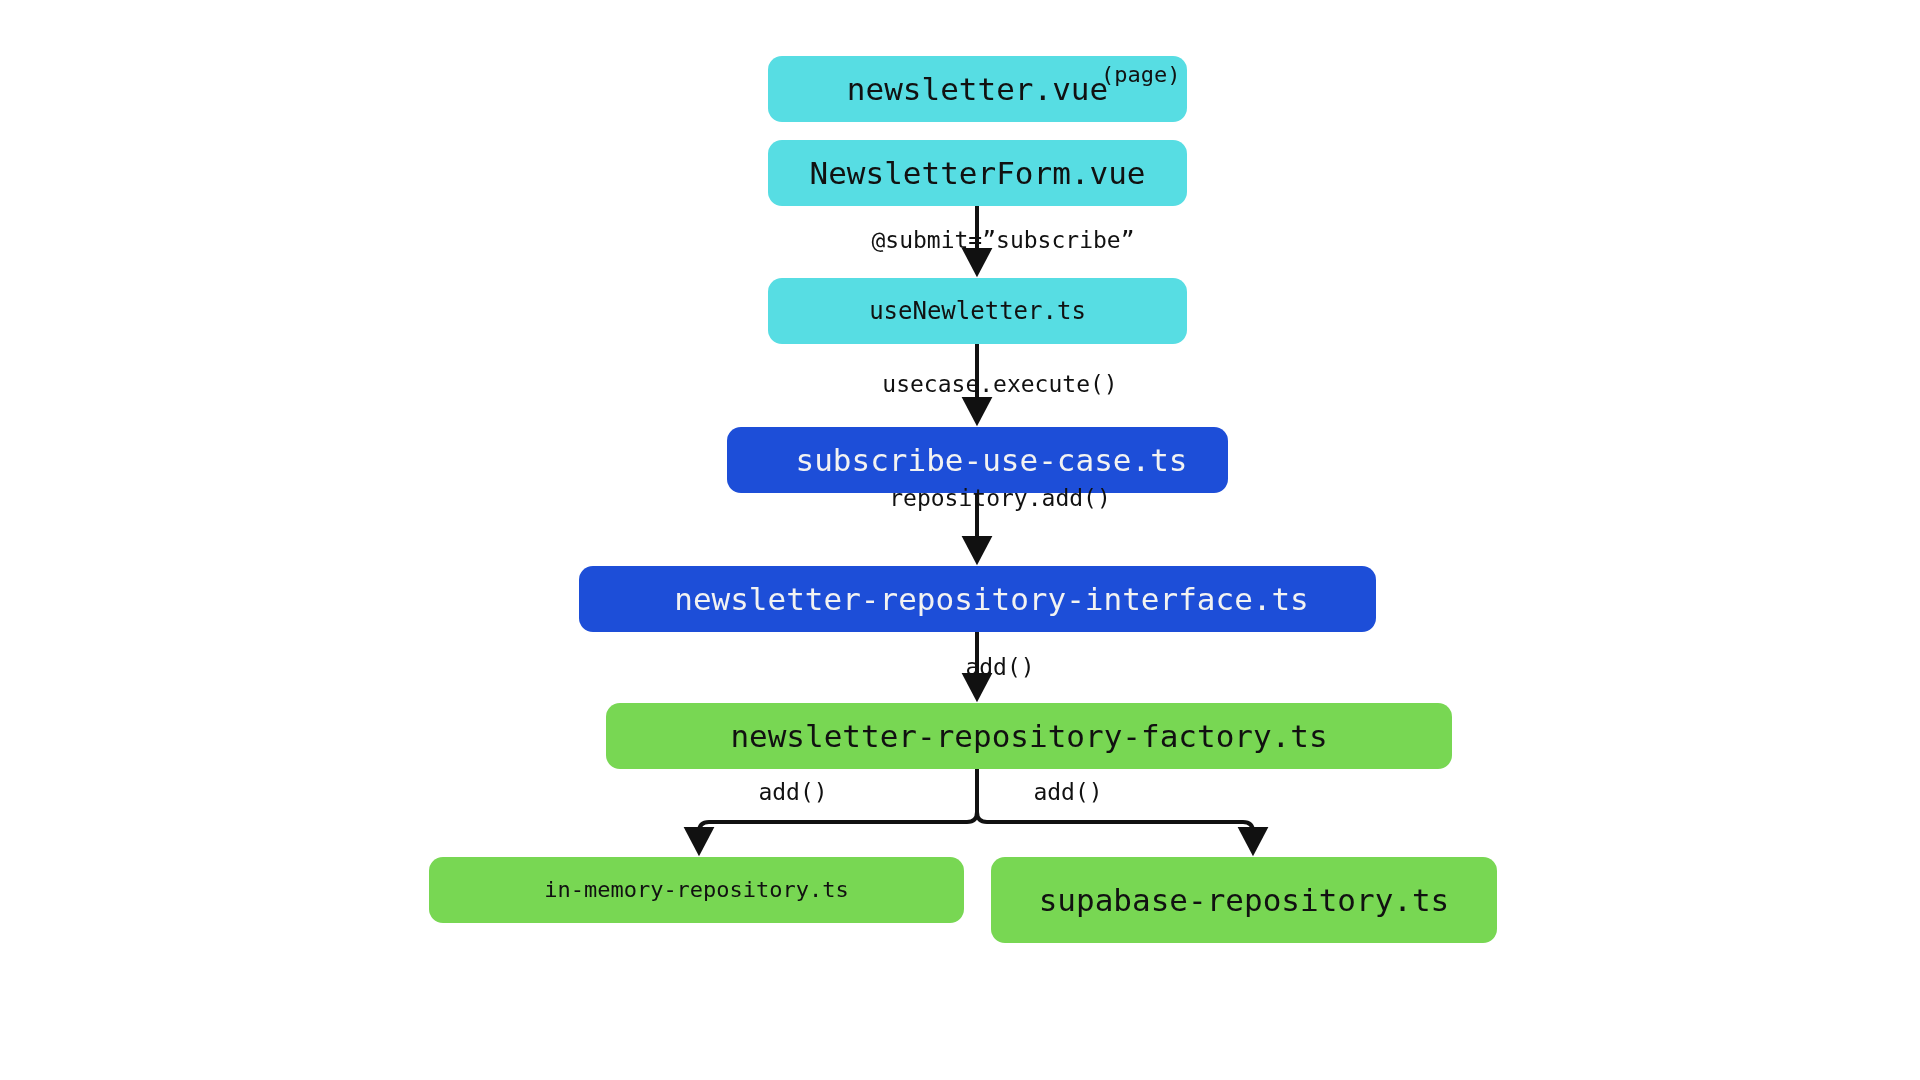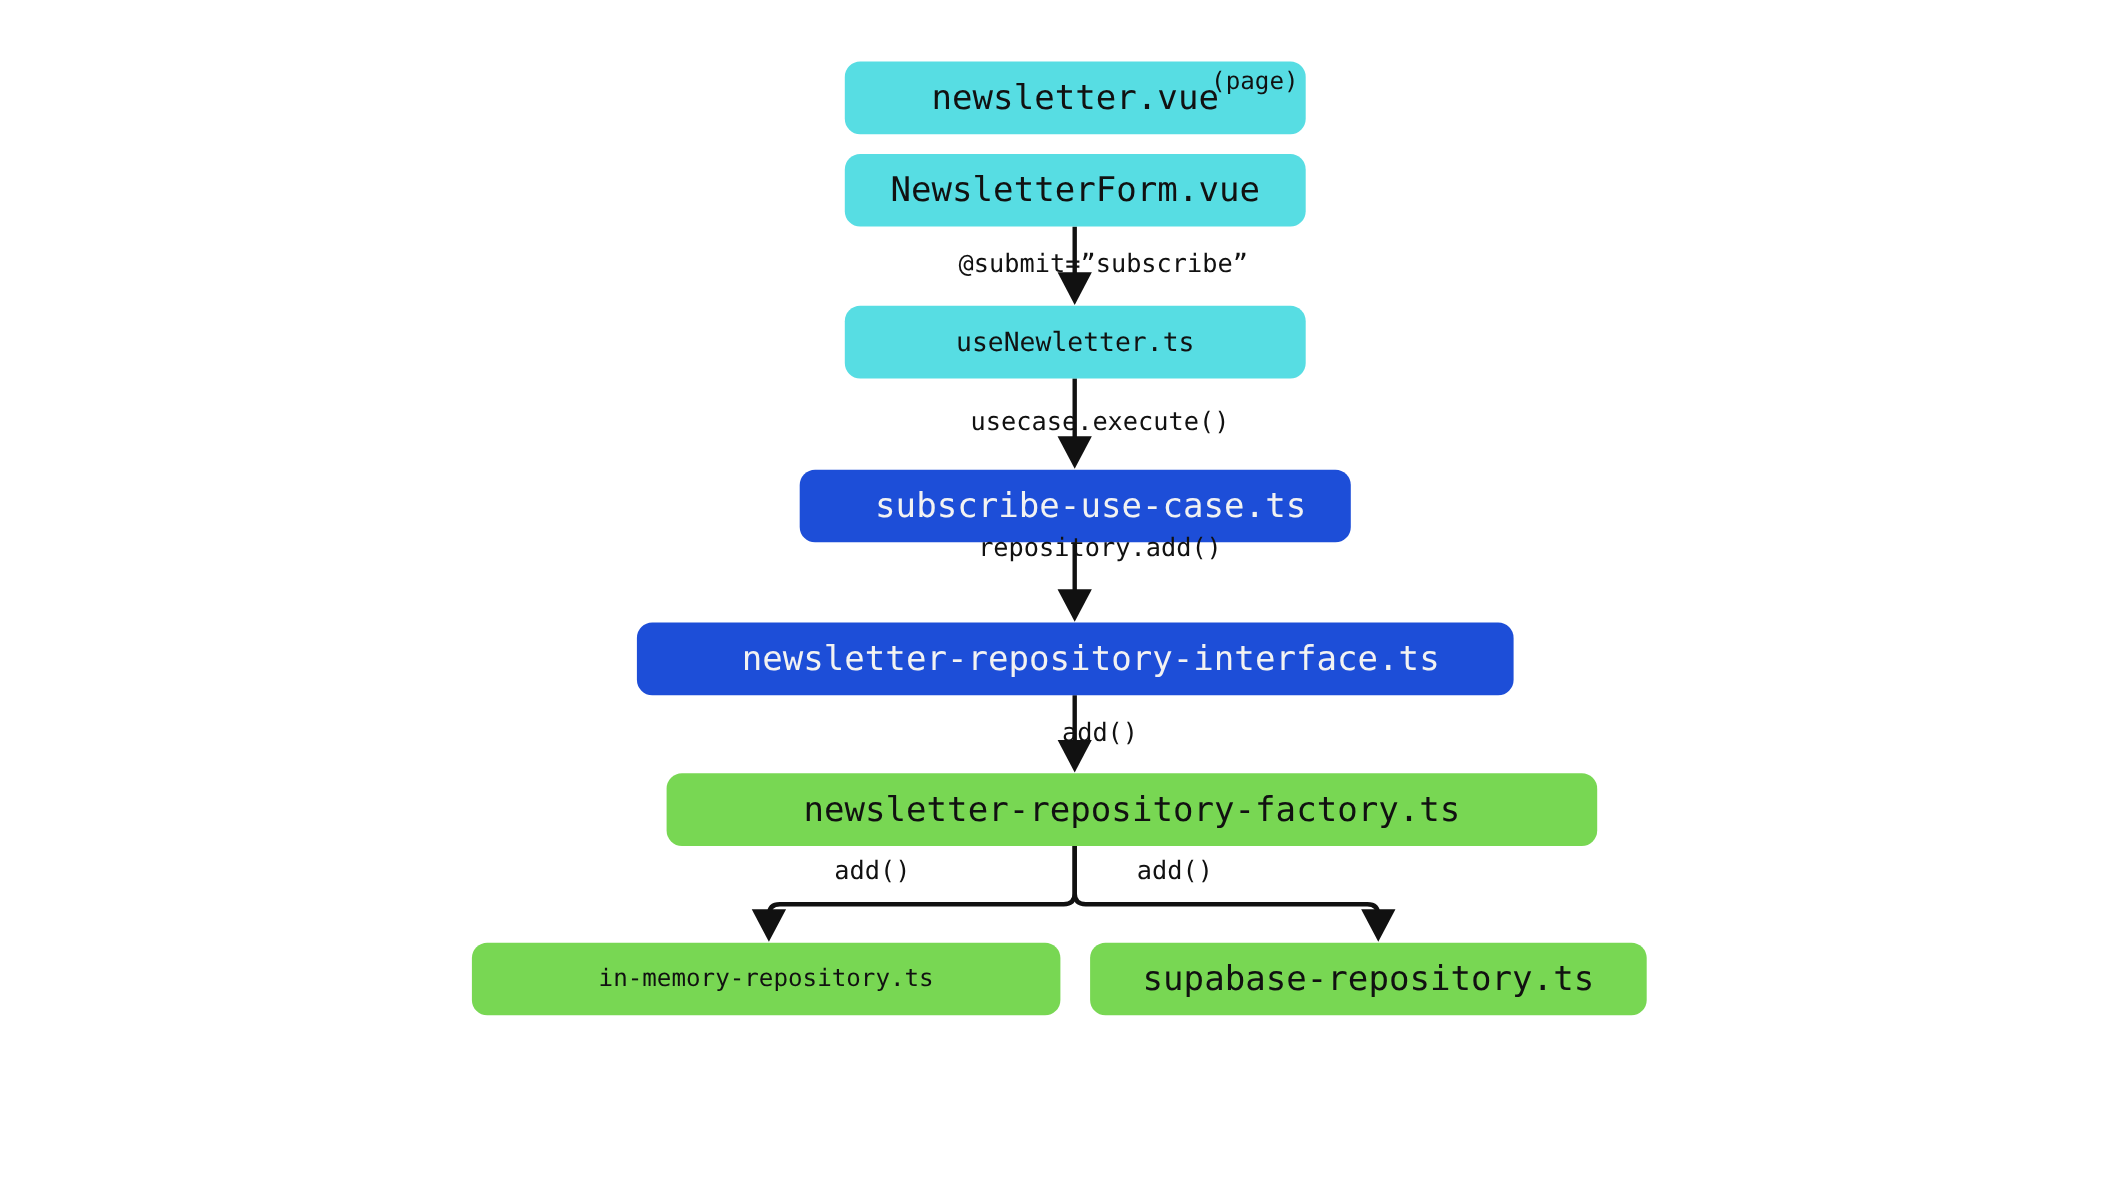--- a/index.html
+++ b/index.html
@@ -98,21 +98,21 @@
       </div>
       <div class="node gray" style="left: 579px; top: 566px; width: 797px; height: 66px;">
         <span class="node-label" style="font-size: 31px;">newsletter-repository-interface.ts</span>
       </div>
       <div class="node green" style="left: 606px; top: 703px; width: 846px; height: 66px;">
         <span class="node-label" style="font-size: 31px;">newsletter-repository-factory.ts</span>
       </div>
       <div class="node green" style="left: 429px; top: 857px; width: 535px; height: 66px;">
         <span class="node-label" style="font-size: 22px;">in-memory-repository.ts</span>
       </div>
-      <div class="node green" style="left: 991px; top: 857px; width: 506px; height: 66px;">
+      <div class="node green" style="left: 991px; top: 857px; width: 506px; height: 86px;">
         <span class="node-label" style="font-size: 31px;">supabase-repository.ts</span>
       </div>
     </div>
   <div id="label-layer">
       <div class="edge-label" style="left: 871.445px; top: 228.5px;">@submit=”subscribe”</div>
       <div class="edge-label" style="left: 882.297px; top: 372.5px;">usecase.execute()</div>
       <div class="edge-label" style="left: 889.219px; top: 487px;">repository.add()</div>
       <div class="edge-label" style="left: 965.375px; top: 655.5px;">add()</div>
       <div class="edge-label" style="left: 758.375px; top: 780.5px;">add()</div>
       <div class="edge-label" style="left: 1033.38px; top: 780.5px;">add()</div>

